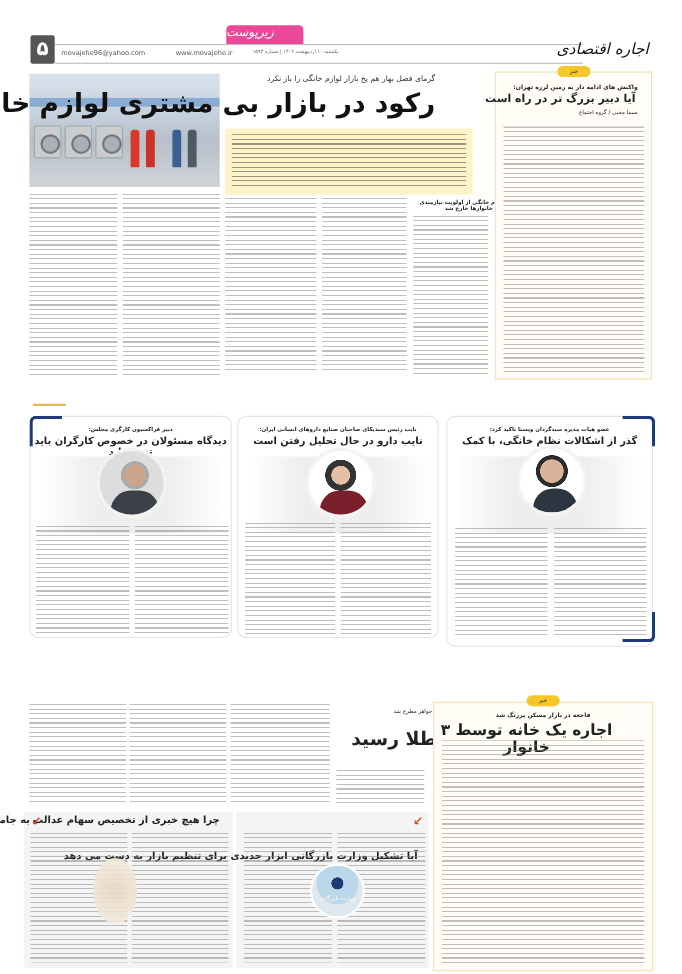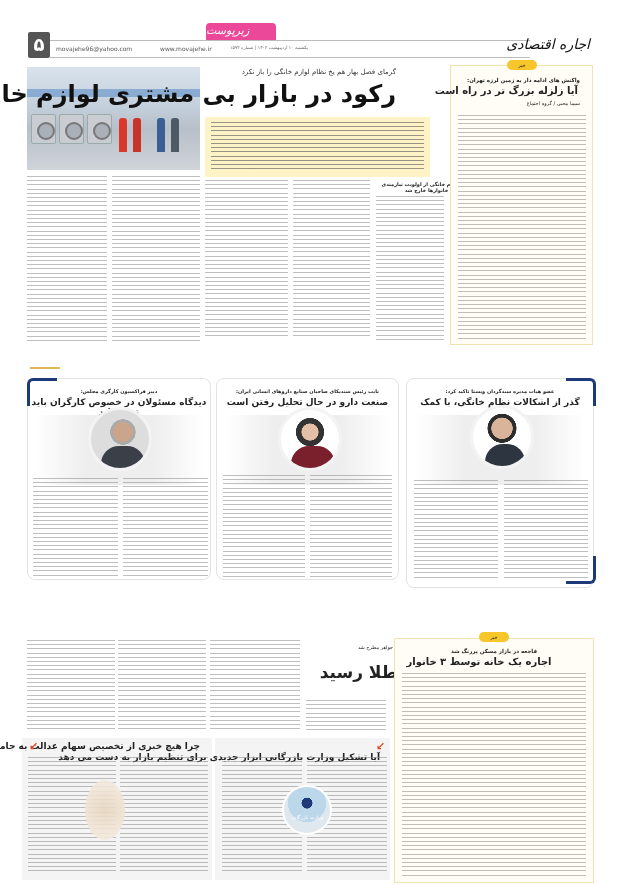--- a/index.html
+++ b/index.html
@@ -61,57 +61,57 @@
 <div class="abs" id="main-photo">
   <div class="abs" style="left:0;right:0;top:22px;height:8px;background:#4a7fc1;opacity:.5"></div>
   <div class="washer" style="left:4px"></div>
   <div class="washer" style="left:32px"></div>
   <div class="washer" style="left:60px"></div>
   <div class="worker" style="left:92px;background:#d9382b"></div>
   <div class="worker" style="left:106px;background:#c8342a"></div>
   <div class="worker" style="left:130px;background:#3b5f92"></div>
   <div class="worker" style="left:144px;background:#4d5a66"></div>
 </div>
-<div class="abs" id="kicker-main">گرمای فصل بهار هم یخ نظام لوازم خانگی را باز نکرد</div>
+<div class="abs" id="kicker-main">گرمای فصل بهار هم یخ بازار لوازم خانگی را باز نکرد</div>
 <div class="abs" id="headline-main">رکود در بازار بی مشتری لوازم خانگی</div>
 <div class="abs" id="lead-box">
   <div class="abs lines-dark" style="left:6px;right:6px;top:5px;bottom:5px"></div>
 </div>
 
 <div class="abs lines" style="left:27px;top:176px;width:80px;height:165px"></div>
 <div class="abs lines" style="left:112px;top:176px;width:88px;height:165px"></div>
 <div class="abs lines" style="left:205px;top:180px;width:83px;height:160px"></div>
 <div class="abs lines" style="left:293px;top:180px;width:77px;height:160px"></div>
 <div class="abs" style="right:160px;top:181px;width:80px;font-size:5px;font-weight:bold">لوازم خانگی از اولویت نیازمندی های خانوارها خارج شد</div>
 <div class="abs lines" style="left:376px;top:196px;width:68px;height:144px"></div>
 
 <div class="abs" id="box-right"></div>
 <div class="abs" id="tag-right">خبر</div>
 <div class="abs" id="box-right-kicker">واکنش های ادامه دار به زمین لرزه تهران:</div>
-<div class="abs" id="box-right-title">آیا زلزله بزرگ تر در راه است</div>
+<div class="abs" id="box-right-title">آیا دبیر بزرگ تر در راه است</div>
 <div class="abs" id="box-right-author">سیما محبی / گروه اجتماع</div>
 <div class="abs lines" style="left:458px;top:115px;width:128px;height:225px"></div>
 
 <div class="abs sep-gold"></div>
 
 <div class="abs iv-card" style="left:406px;width:188px;top:378px;height:210px"></div>
 <div class="abs bracket" style="left:566px;top:378px;border-left:none;border-bottom:none;border-radius:0 6px 0 0"></div>
 <div class="abs iv-kicker" style="left:406px;width:188px;top:388px">عضو هیات مدیره سبدگردان ویستا تاکید کرد:</div>
 <div class="abs iv-title" style="left:406px;width:188px;top:397px">گذر از اشکالات نظام خانگی، با کمک بورس</div>
 <div class="abs" style="left:415px;top:415px;width:170px;height:70px;background:linear-gradient(90deg,#fff,#eee 30%,#eee 70%,#fff)"></div>
 <div class="abs avatar" style="left:470px;top:405px;background:radial-gradient(circle at 50% 35%,#d9b49a 0 22%,#2c2c2c 23% 30%,#fff 31%),#fff;border:3px solid #f3f3f3">
   <div class="abs" style="left:12px;bottom:0;width:40px;height:22px;background:#2d3540;border-radius:18px 18px 0 0"></div>
 </div>
 <div class="abs lines" style="left:414px;top:480px;width:84px;height:100px"></div>
 <div class="abs lines" style="left:504px;top:480px;width:84px;height:100px"></div>
 <div class="abs bracket" style="left:566px;top:556px;border-left:none;border-top:none;border-radius:0 0 6px 0"></div>
 
 <div class="abs iv-card" style="left:216px;width:183px"></div>
 <div class="abs iv-kicker" style="left:216px;width:183px;top:388px">نایب رئیس سندیکای صاحبان صنایع داروهای انسانی ایران:</div>
-<div class="abs iv-title" style="left:216px;width:183px;top:397px">صنعت دارو در حال تحلیل رفتن است</div>
+<div class="abs iv-title" style="left:216px;width:183px;top:397px">نایب دارو در حال تحلیل رفتن است</div>
 <div class="abs" style="left:225px;top:415px;width:165px;height:70px;background:linear-gradient(90deg,#fff,#eee 30%,#eee 70%,#fff)"></div>
 <div class="abs avatar" style="left:278px;top:407px;background:radial-gradient(circle at 50% 38%,#e6c0a6 0 18%,#333 19% 30%,#fff 31%);border:3px solid #f3f3f3">
   <div class="abs" style="left:10px;bottom:0;width:44px;height:22px;background:#7a1f2c;border-radius:18px 18px 0 0"></div>
 </div>
 <div class="abs lines" style="left:223px;top:475px;width:82px;height:105px"></div>
 <div class="abs lines" style="left:310px;top:475px;width:82px;height:105px"></div>
 
 <div class="abs iv-card" style="left:27px;width:184px"></div>
 <div class="abs bracket" style="left:27px;top:378px;border-right:none;border-bottom:none;border-radius:6px 0 0 0"></div>
 <div class="abs iv-kicker" style="left:27px;width:184px;top:388px">دبیر فراکسیون کارگری مجلس:</div>
@@ -127,26 +127,26 @@
 <div class="abs" id="tax-title">مالیات به طلا رسید</div>
 <div class="abs" style="right:140px;top:691px;font-size:5px">مریم فکری / گروه اقتصاد</div>
 <div class="abs lines" style="left:306px;top:700px;width:80px;height:30px"></div>
 <div class="abs lines" style="left:210px;top:640px;width:90px;height:92px"></div>
 <div class="abs lines" style="left:118px;top:640px;width:88px;height:92px"></div>
 <div class="abs lines" style="left:27px;top:640px;width:88px;height:92px"></div>
 
 <div class="abs" id="rent-box"></div>
 <div class="abs" style="left:479px;top:632px;width:30px;height:10px;background:#f6c62b;border-radius:5px;font-size:5px;text-align:center;line-height:10px">خبر</div>
 <div class="abs" style="left:394px;width:200px;top:648px;font-size:5.5px;font-weight:bold;text-align:center">فاجعه در بازار مسکن پررنگ شد</div>
-<div class="abs" style="left:394px;width:170px;top:656px;font-size:10px;font-weight:bold;text-align:center">اجاره یک خانه توسط ۳ خانوار</div>
+<div class="abs" style="left:394px;width:170px;top:656px;font-size:14px;font-weight:bold;text-align:center">اجاره یک خانه توسط ۳ خانوار</div>
 <div class="abs lines" style="left:402px;top:673px;width:184px;height:205px"></div>
 
 <div class="abs bottom-panel" style="left:215px;width:175px"></div>
 <div class="abs bottom-panel" style="left:22px;width:190px"></div>
-<div class="abs bottom-title" style="right:240px;top:752px">آیا تشکیل وزارت بازرگانی ابزار جدیدی برای تنظیم بازار به دست می دهد</div>
+<div class="abs bottom-title" style="right:240px;top:774px">آیا تشکیل وزارت بازرگانی ابزار جدیدی برای تنظیم بازار به دست می دهد</div>
 <div class="abs arrow-icon" style="left:375px;top:742px">↙</div>
 <div class="abs bottom-title" style="right:420px;top:741px">چرا هیچ خبری از تخصیص سهام عدالت به جاماندگان نیست</div>
 <div class="abs arrow-icon" style="left:28px;top:742px">↙</div>
 <div class="abs lines" style="left:222px;top:757px;width:80px;height:118px"></div>
 <div class="abs lines" style="left:307px;top:757px;width:80px;height:118px"></div>
 <div class="abs" style="left:282px;top:785px;width:50px;height:50px;border-radius:50%;background:radial-gradient(circle at 50% 35%,#1f3a78 0 14%,#bcd6ea 15% 50%,#dfe8ee 51%);border:2px solid #fff;color:#fff;font-size:5px;text-align:center;line-height:60px">وزارت بازرگانی</div>
 <div class="abs lines" style="left:28px;top:757px;width:88px;height:118px"></div>
 <div class="abs lines" style="left:120px;top:757px;width:88px;height:118px"></div>
 <div class="abs" style="left:85px;top:780px;width:40px;height:60px;border-radius:50%;background:radial-gradient(circle,#e8d6c0,#f6efe4);opacity:.9"></div>
 

